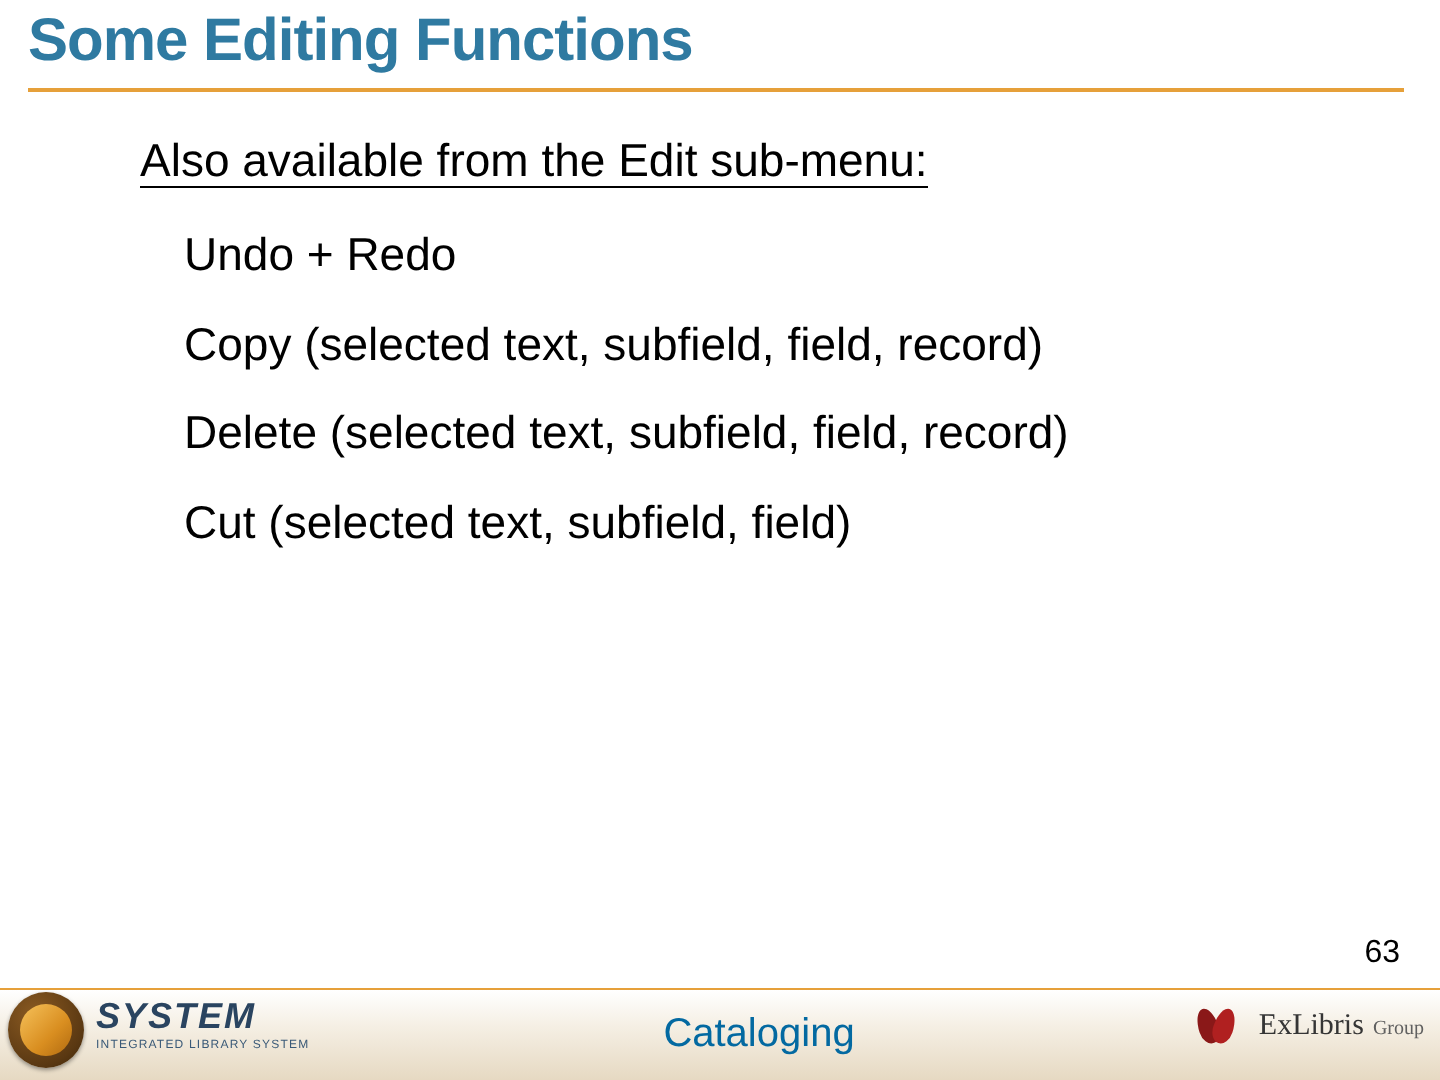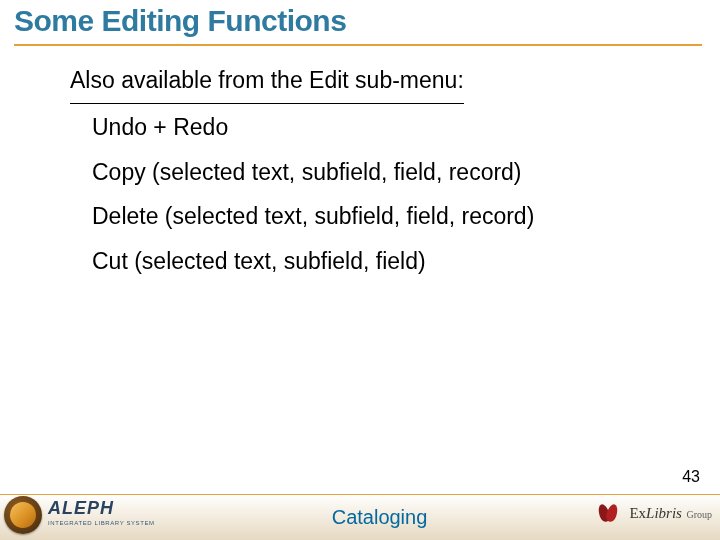--- a/index.html
+++ b/index.html
@@ -42,21 +42,21 @@
     left: 70px;
     right: 40px;
     font-size: 23px;
     line-height: 1.25;
   }
   .intro {
     margin: 0 0 18px 0;
   }
   .intro .u {
     border-bottom: 1.5px solid #000;
-    padding-bottom: 10px;
+    padding-bottom: 0px;
   }
   .list {
     margin: 12px;
     padding: 0;
     list-style: none;
   }
   .list li {
     margin: 0 0 16px 10px;
   }
   .pagenum {
@@ -154,21 +154,21 @@
   .exl-mark .leaf.l { left: 2px; top: 2px; transform: rotate(-18deg); background:#8a1818;}
   .exl-mark .leaf.r { left: 10px; top: 2px; transform: rotate(18deg); }
   .exl-text {
     display: inline-block;
     vertical-align: middle;
     font-family: Georgia, "Times New Roman", serif;
     font-size: 15px;
     color: #353535;
   }
   .exl-text .ex { font-style: normal; }
-  .exl-text .libris { font-style: italic; }
+  .exl-text .libris { }
   .exl-text .group { font-size: 10px; color:#606060; margin-left:2px; }
 </style>
 </head>
 <body>
 
 <div class="slide">
 
   <div class="title">Some Editing Functions</div>
   <div class="title-rule"></div>
 
@@ -177,30 +177,30 @@
       <span class="u">Also available from the </span><span class="u">Edit</span><span class="u"> sub-menu:</span>
     </p>
     <ul class="list">
       <li>Undo + Redo</li>
       <li>Copy (selected text, subfield, field, record)</li>
       <li>Delete (selected text, subfield, field, record)</li>
       <li>Cut (selected text, subfield, field)</li>
     </ul>
   </div>
 
-  <div class="pagenum">43</div>
+  <div class="pagenum">63</div>
 
   <div class="footer">
     <div class="footer-grad"></div>
 
     <div class="logo-aleph">
       <div class="aleph-badge-outer">
         <div class="aleph-badge-inner"></div>
       </div>
-      <div class="aleph-text">ALEPH</div>
+      <div class="aleph-text">SYSTEM</div>
       <div class="aleph-sub">INTEGRATED LIBRARY SYSTEM</div>
     </div>
 
     <div class="footer-center">Cataloging</div>
 
     <div class="logo-exl">
       <span class="exl-mark">
         <span class="leaf l"></span>
         <span class="leaf r"></span>
       </span>

